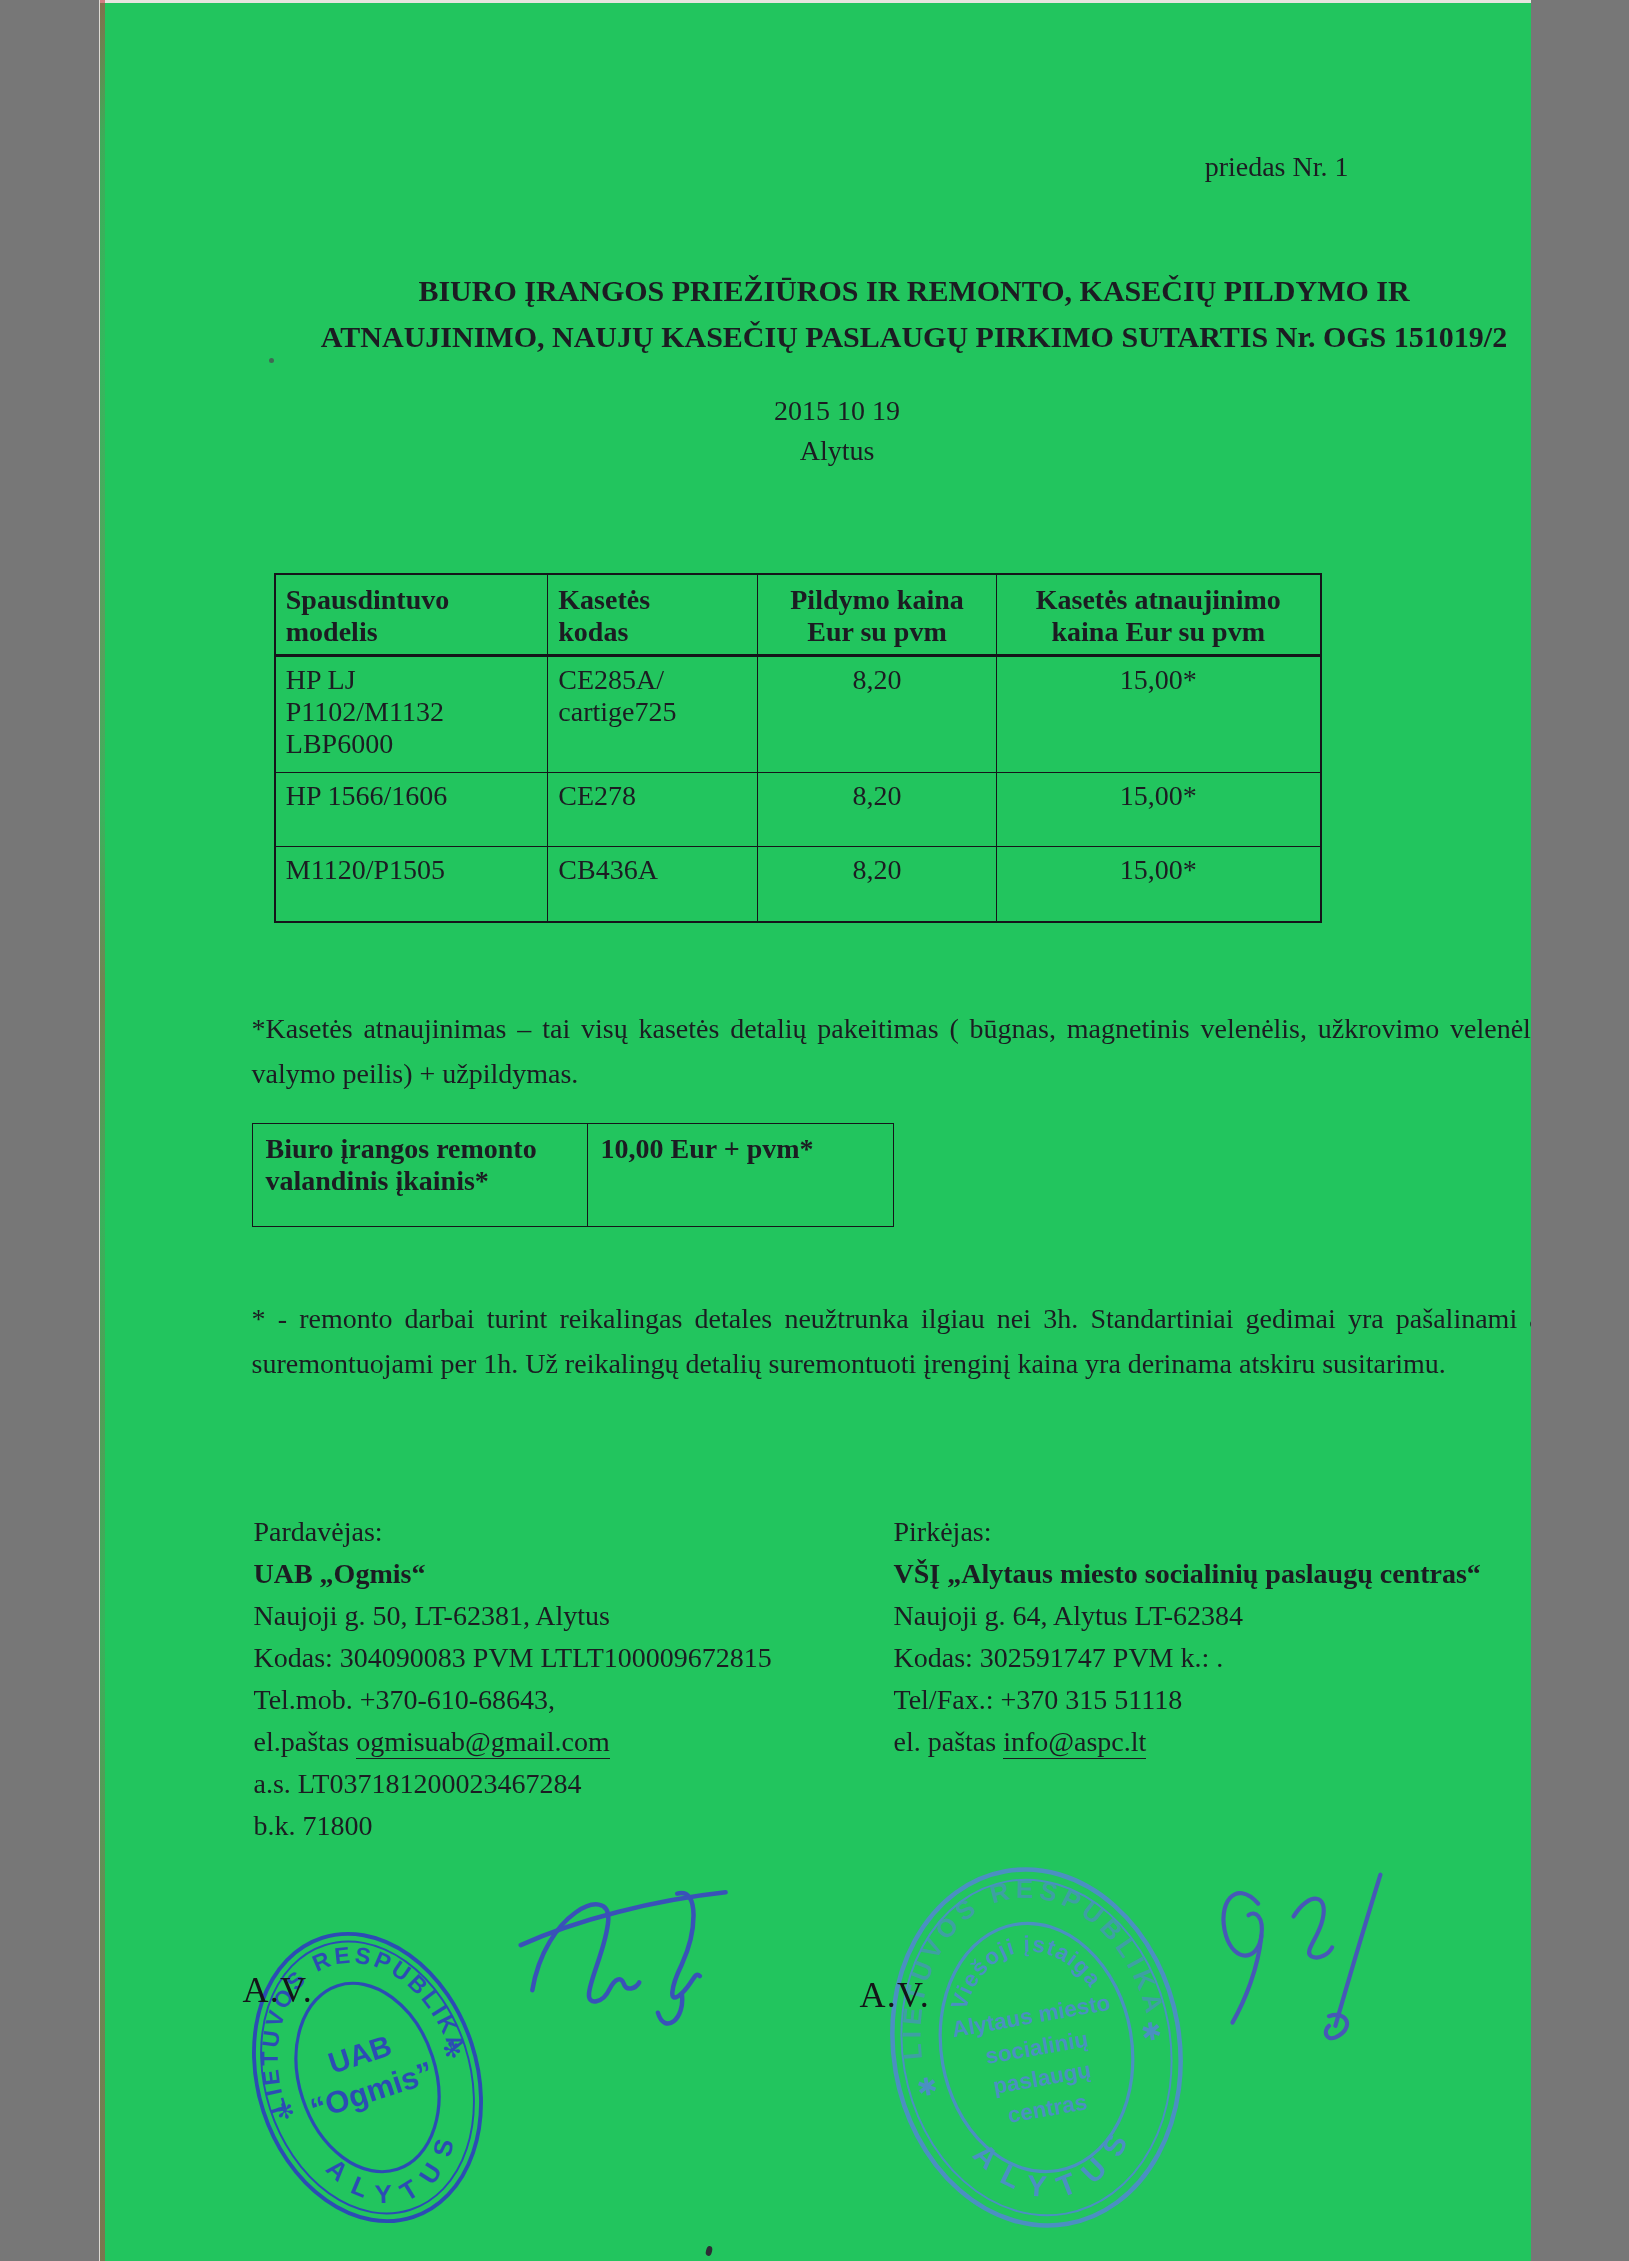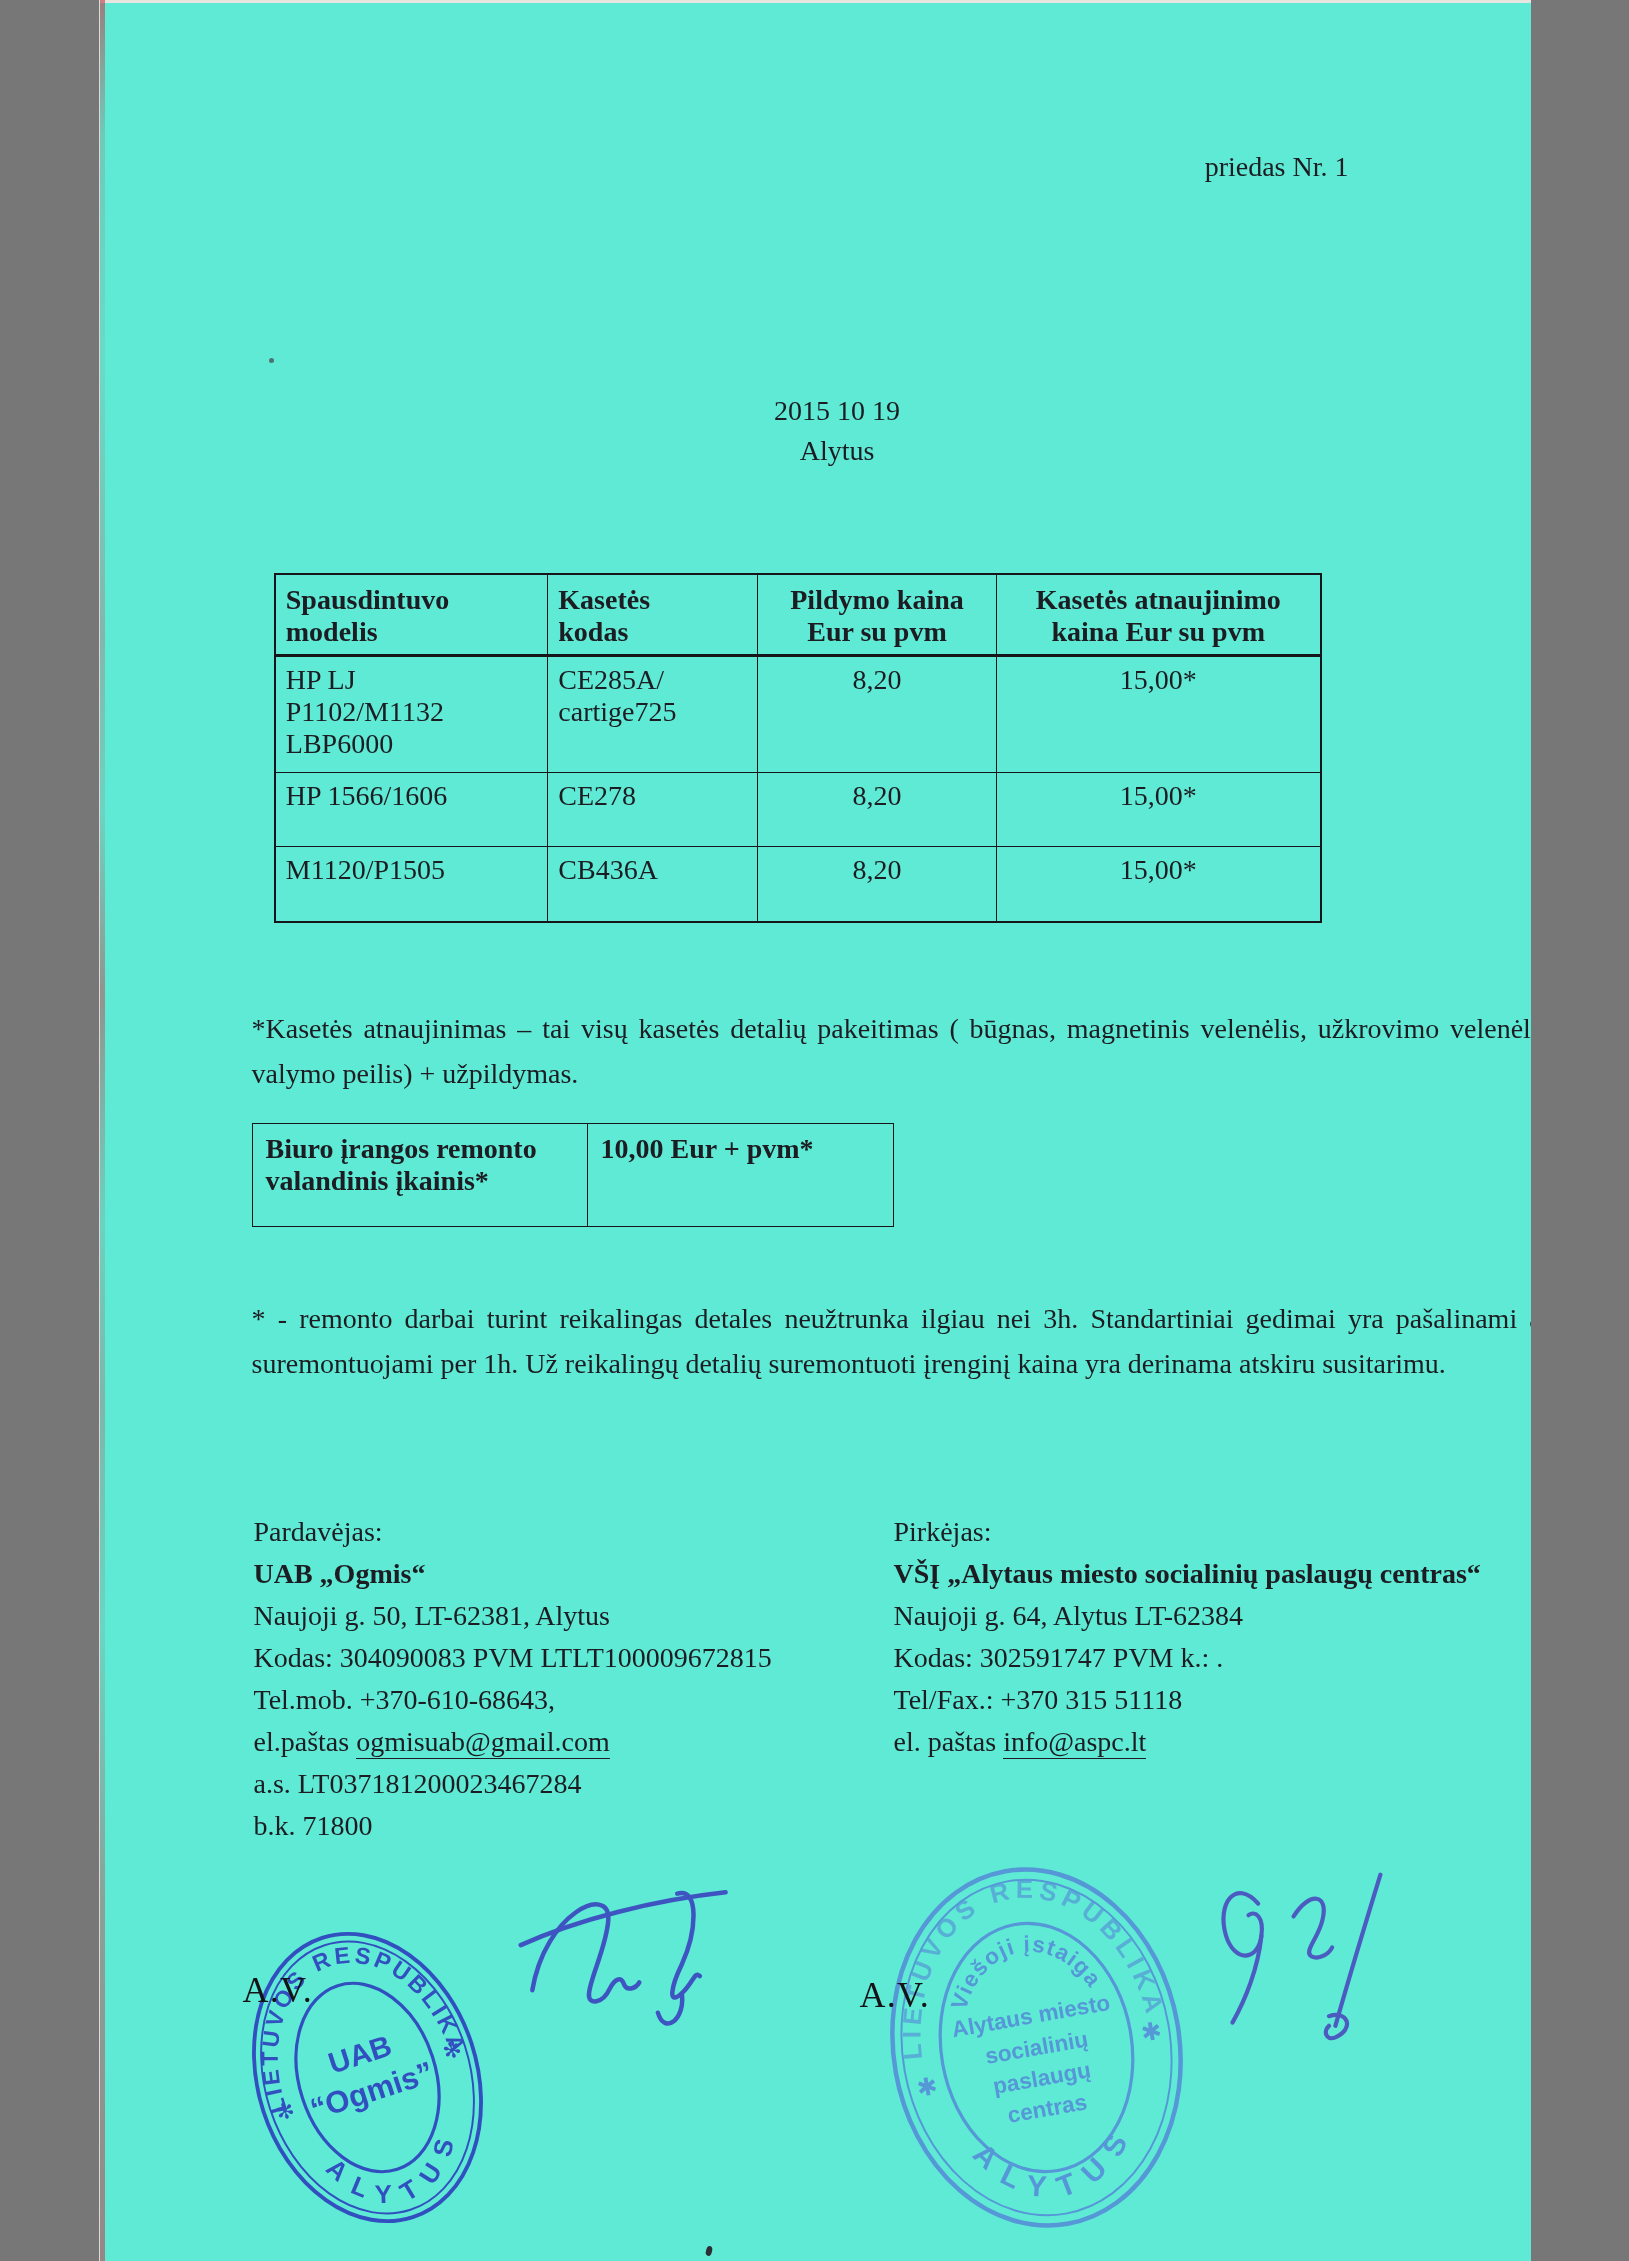--- a/index.html
+++ b/index.html
@@ -1,20 +1,20 @@
 <!DOCTYPE html>
 <html style="font-size:10.3px"><head>
 <meta charset="utf-8">
 <style>
   html,body{margin:0;padding:0;background:#777;}
   .page{
     position:relative;
     width:1432px;height:2261px;
     margin:0 auto;
-    background:#5eead4;
+    background:#22c55e;
     overflow:hidden;
     font-family:"Liberation Serif","DejaVu Serif",serif;
     color:#1c1c22;
   }
   
   .paper-edge-top{position:absolute;left:0;top:0;width:100%;height:3.2px;background:#e7e5df;}
   .paper-edge-left{position:absolute;left:0;top:0;width:1.9px;height:100%;background:#dddbd5;}
   .red-edge{position:absolute;left:1.9px;top:0;width:4.5px;height:100%;
     background:linear-gradient(to bottom,
       rgba(196,54,66,.60) 0%, rgba(196,54,66,.18) 6%,
@@ -81,20 +81,24 @@
 
 <div class="page">
 
   <div class="paper-edge-top"></div>
   <div class="paper-edge-left"></div>
   <div class="red-edge"></div>
   <div class="speck" style="left:607px;top:2246px;width:6.4px;height:10.3px;transform:rotate(14deg);"></div>
   <div class="dot-artifact" style="left:170px;top:358px;"></div>
 
   <div class="annex">priedas Nr. 1</div>
+  <div class="title">
+    <div>BIURO ĮRANGOS PRIEŽIŪROS IR REMONTO, KASEČIŲ PILDYMO IR</div>
+    <div>ATNAUJINIMO, NAUJŲ KASEČIŲ PASLAUGŲ PIRKIMO SUTARTIS Nr. OGS 151019/2</div>
+  </div>
   <div class="dateblock">
     <div>2015 10 19</div>
     <div>Alytus</div>
   </div>
 
   <table class="price">
     <colgroup>
         <col style="width:273px">
         <col style="width:210px">
         <col style="width:239px">

